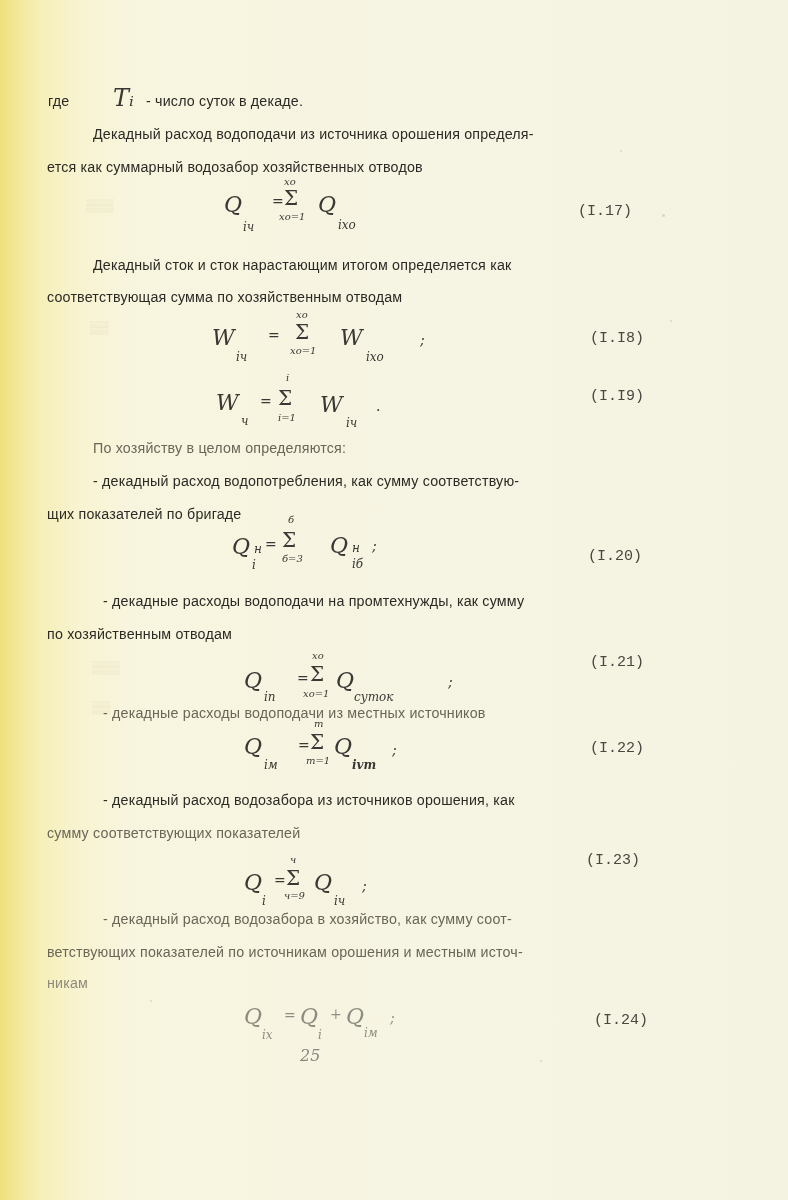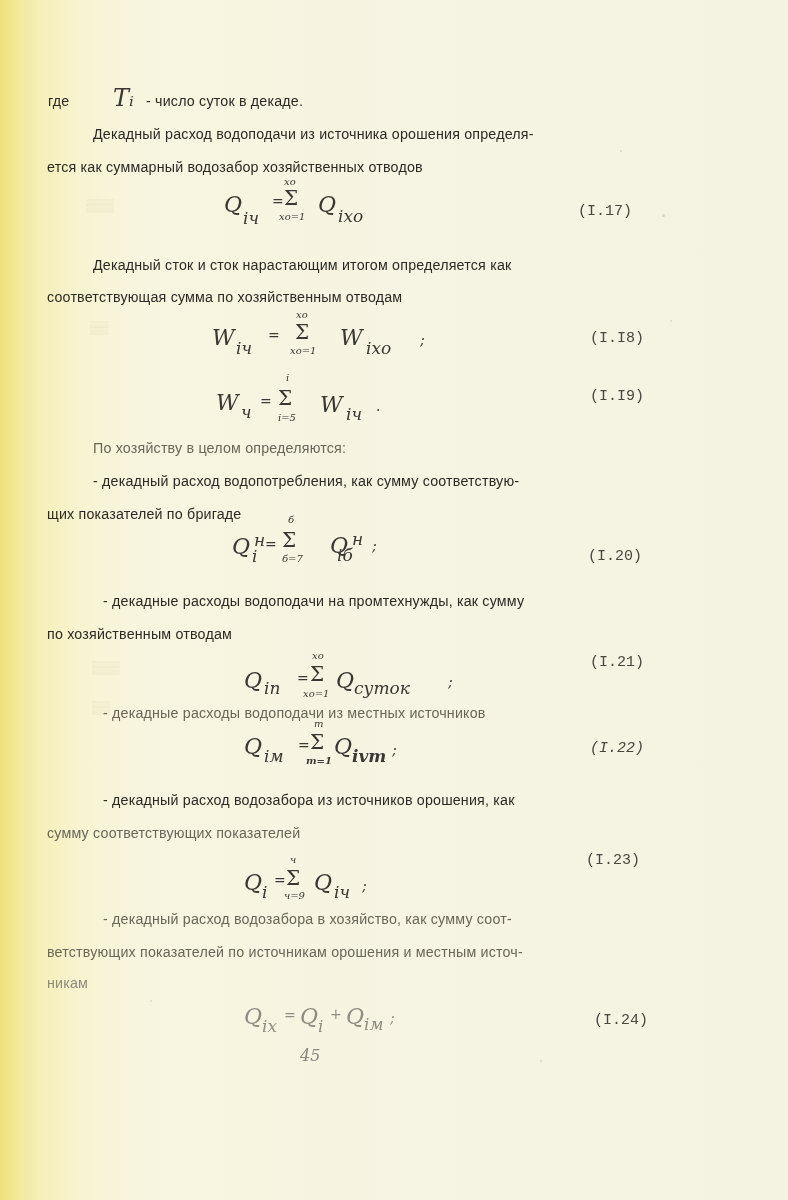--- a/index.html
+++ b/index.html
@@ -33,21 +33,21 @@
     .faded { color: #6a6658; }
     .faded2 { color: #8e8a7c; }
     .formula {
       position: absolute;
       font-family: "DejaVu Serif", "Liberation Serif", serif;
       font-style: italic;
       color: #3a3834;
       white-space: nowrap;
     }
     .f-main { font-size: 22px; }
-    .f-sub  { font-size: 17px; font-style: italic; }
+    .f-sub  { font-size: 12px; font-style: italic; margin-top: 12px; }
     .f-sig  { font-size: 20px; font-style: normal; }
     .f-lim  { font-size: 10px; font-style: italic; }
     .eqnum {
       position: absolute;
       font-family: "Liberation Mono", "DejaVu Sans Mono", monospace;
       font-size: 15px;
       color: #4a4740;
       white-space: nowrap;
     }
     .pagenum {
@@ -115,42 +115,42 @@
     <span class="formula" style="left:420px;top:332px;font-size:14px;">;</span>
     <span class="eqnum" style="left:590px;top:330px;">(I.I8)</span>
   </div>
 
   <div>
     <span class="formula f-main" style="left:216px;top:390px;">W</span>
     <span class="formula f-sub" style="left:241px;top:402px;">ч</span>
     <span class="formula" style="left:260px;top:393px;font-size:14px;">=</span>
     <span class="formula f-lim" style="left:286px;top:372px;">i</span>
     <span class="formula f-sig" style="left:278px;top:386px;">Σ</span>
-    <span class="formula f-lim" style="left:278px;top:412px;">i=5</span>
+    <span class="formula f-lim" style="left:278px;top:412px;">i=1</span>
     <span class="formula f-main" style="left:320px;top:392px;">W</span>
     <span class="formula f-sub" style="left:346px;top:404px;">iч</span>
     <span class="formula" style="left:376px;top:398px;font-size:14px;">.</span>
     <span class="eqnum" style="left:590px;top:388px;">(I.I9)</span>
   </div>
 
   <span class="line faded" style="left:93px;top:439px;">По хозяйству в целом определяются:</span>
   <span class="line" style="left:93px;top:472px;">- декадный расход водопотребления, как сумму соответствую-</span>
   <span class="line" style="left:47px;top:505px;">щих показателей по бригаде</span>
 
   <div>
     <span class="formula f-main" style="left:232px;top:534px;">Q</span>
     <span class="formula f-sub" style="left:254px;top:530px;">н</span>
     <span class="formula f-sub" style="left:252px;top:546px;">i</span>
     <span class="formula" style="left:265px;top:536px;font-size:14px;">=</span>
     <span class="formula f-lim" style="left:288px;top:514px;">б</span>
     <span class="formula f-sig" style="left:282px;top:528px;">Σ</span>
-    <span class="formula f-lim" style="left:282px;top:553px;">б=7</span>
+    <span class="formula f-lim" style="left:282px;top:553px;">б=3</span>
     <span class="formula f-main" style="left:330px;top:533px;">Q</span>
     <span class="formula f-sub" style="left:352px;top:529px;">н</span>
-    <span class="formula f-sub" style="left:337px;top:545px;">iб</span>
+    <span class="formula f-sub" style="left:352px;top:545px;">iб</span>
     <span class="formula" style="left:372px;top:538px;font-size:14px;">;</span>
     <span class="eqnum faded" style="left:588px;top:548px;">(I.20)</span>
   </div>
 
   <span class="line" style="left:103px;top:592px;">- декадные расходы водоподачи на промтехнужды, как сумму</span>
   <span class="line" style="left:47px;top:625px;">по хозяйственным отводам</span>
 
   <div>
     <span class="formula f-main" style="left:244px;top:668px;">Q</span>
     <span class="formula f-sub" style="left:264px;top:678px;text-align:center;">iп</span>
@@ -165,25 +165,25 @@
   </div>
 
   <span class="line faded" style="left:103px;top:704px;">- декадные расходы водоподачи из местных источников</span>
 
   <div>
     <span class="formula f-main" style="left:244px;top:734px;">Q</span>
     <span class="formula f-sub" style="left:264px;top:746px;">iм</span>
     <span class="formula" style="left:298px;top:737px;font-size:14px;">=</span>
     <span class="formula f-lim" style="left:314px;top:718px;">m</span>
     <span class="formula f-sig" style="left:310px;top:730px;">Σ</span>
-    <span class="formula f-lim" style="left:306px;top:755px;font-weight:bold;">m=1</span>
+    <span class="formula f-lim" style="left:306px;top:755px;">m=1</span>
     <span class="formula f-main" style="left:334px;top:734px;">Q</span>
     <span class="formula f-sub" style="left:352px;top:746px;font-weight:bold;">ivm</span>
     <span class="formula" style="left:392px;top:742px;font-size:14px;">;</span>
-    <span class="eqnum faded" style="left:590px;top:740px;font-style:italic;">(I.22)</span>
+    <span class="eqnum faded" style="left:590px;top:740px;">(I.22)</span>
   </div>
 
   <span class="line" style="left:103px;top:791px;">- декадный расход водозабора из источников орошения, как</span>
   <span class="line faded" style="left:47px;top:824px;">сумму соответствующих показателей</span>
 
   <div>
     <span class="formula f-main" style="left:244px;top:870px;">Q</span>
     <span class="formula f-sub" style="left:262px;top:882px;">i</span>
     <span class="formula" style="left:274px;top:872px;font-size:14px;">=</span>
     <span class="formula f-lim" style="left:290px;top:854px;">ч</span>
@@ -205,20 +205,20 @@
     <span class="formula" style="left:284px;top:1007px;font-size:14px;">=</span>
     <span class="formula f-main" style="left:300px;top:1004px;">Q</span>
     <span class="formula f-sub" style="left:318px;top:1016px;">i</span>
     <span class="formula" style="left:330px;top:1006px;font-size:14px;">+</span>
     <span class="formula f-main" style="left:346px;top:1004px;">Q</span>
     <span class="formula f-sub" style="left:364px;top:1014px;">iм</span>
     <span class="formula" style="left:390px;top:1010px;font-size:14px;">;</span>
   </div>
   <span class="eqnum faded" style="left:594px;top:1012px;">(I.24)</span>
 
-  <span class="pagenum" style="left:300px;top:1046px;">45</span>
+  <span class="pagenum" style="left:300px;top:1046px;">25</span>
 
   <span class="speck" style="left:662px;top:214px;width:3px;height:3px;"></span>
   <span class="speck" style="left:620px;top:150px;width:2px;height:2px;"></span>
   <span class="speck" style="left:670px;top:320px;width:2px;height:2px;"></span>
   <span class="speck" style="left:540px;top:1060px;width:2px;height:2px;"></span>
   <span class="speck" style="left:150px;top:1000px;width:2px;height:2px;"></span>
 </div>
 
 </body></html>

